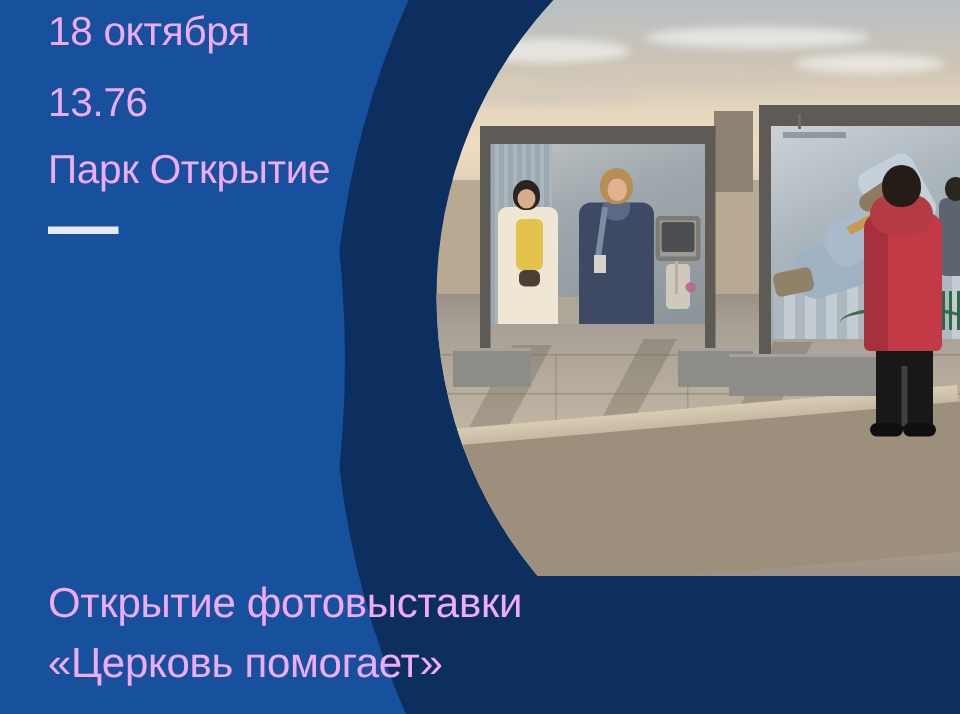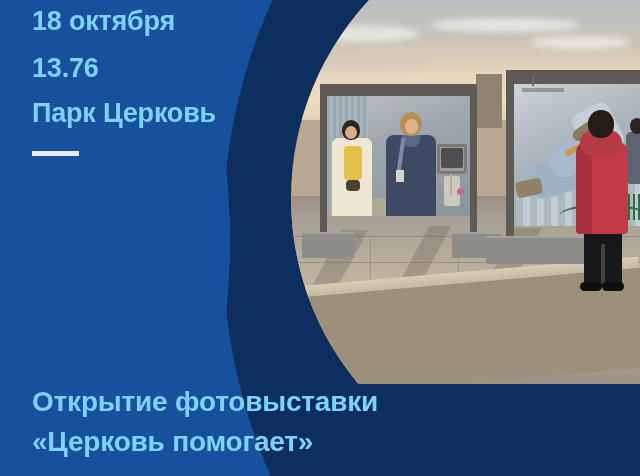--- a/index.html
+++ b/index.html
@@ -156,21 +156,21 @@
   .v-legs{position:absolute;left:304px;top:230px;width:38px;height:56px;background:#18171a;border-radius:4px;}
   .v-gap{position:absolute;left:321px;top:244px;width:4px;height:40px;background:#6e6a63;opacity:.5;}
   .v-shoeL{position:absolute;left:300px;top:282px;width:22px;height:9px;border-radius:5px;background:#0f0e10;}
   .v-shoeR{position:absolute;left:322px;top:282px;width:22px;height:9px;border-radius:5px;background:#0f0e10;}
 
   
   .p2-head{position:absolute;left:350px;top:118px;width:14px;height:16px;border-radius:50%;background:#2b2520;}
   .p2-body{position:absolute;left:346px;top:132px;width:22px;height:52px;background:#5d6470;border-radius:5px;}
 
   
-  .txt { position:absolute; color:#7dd3fc; font-weight:bold; letter-spacing:-0.2px; }
+  .txt { position:absolute; color:#f0abfc; font-weight:normal; letter-spacing:-0.2px; }
   #date-line  { left:32px; top:6px;   font-size:27px; line-height:30px; }
   #time-line  { left:32px; top:53px;  font-size:27px; line-height:30px; }
   #place-line { left:32px; top:98px;  font-size:27px; line-height:30px; }
   .divider { position:absolute; left:32px; top:151px; width:47px; height:5px; background:#e6eaf0; }
   #title-1 { left:32px; top:386px; font-size:28px; line-height:32px; }
   #title-2 { left:32px; top:426px; font-size:28px; line-height:32px; }
 </style>
 </head>
 <body>
 
@@ -270,19 +270,19 @@
         <div class="v-coat-sh"></div>
         <div class="v-hood"></div>
         <div class="v-head"></div>
 
       </div>
     </div>
   </div>
 
   <div class="txt" id="date-line">18 октября</div>
   <div class="txt" id="time-line">13.76</div>
-  <div class="txt" id="place-line">Парк Церковь</div>
+  <div class="txt" id="place-line">Парк Открытие</div>
   <div class="divider"></div>
 
   <div class="txt" id="title-1">Открытие фотовыставки</div>
   <div class="txt" id="title-2">«Церковь помогает»</div>
 
 </div>
 
 </body></html>

